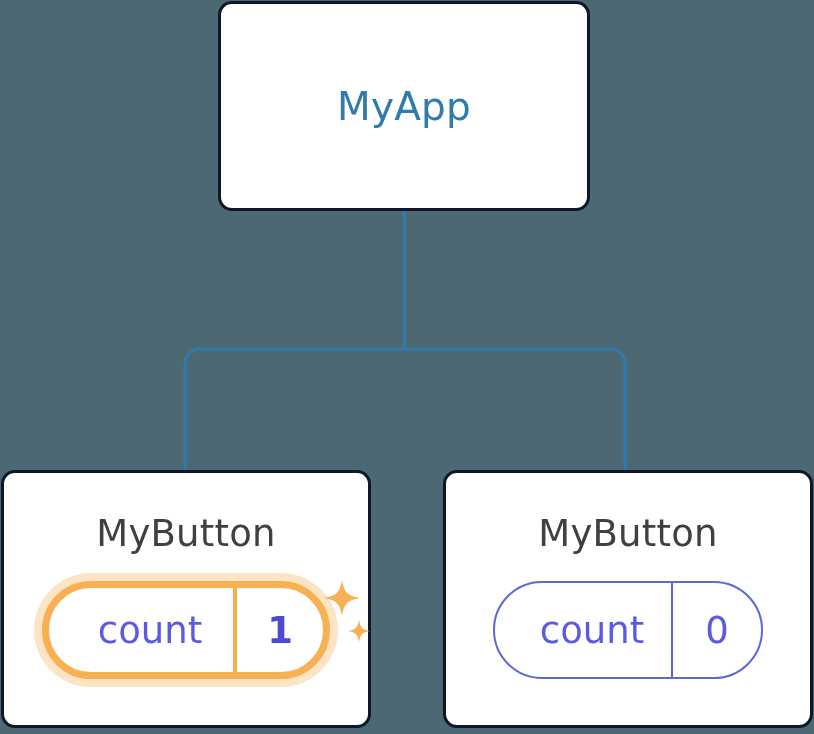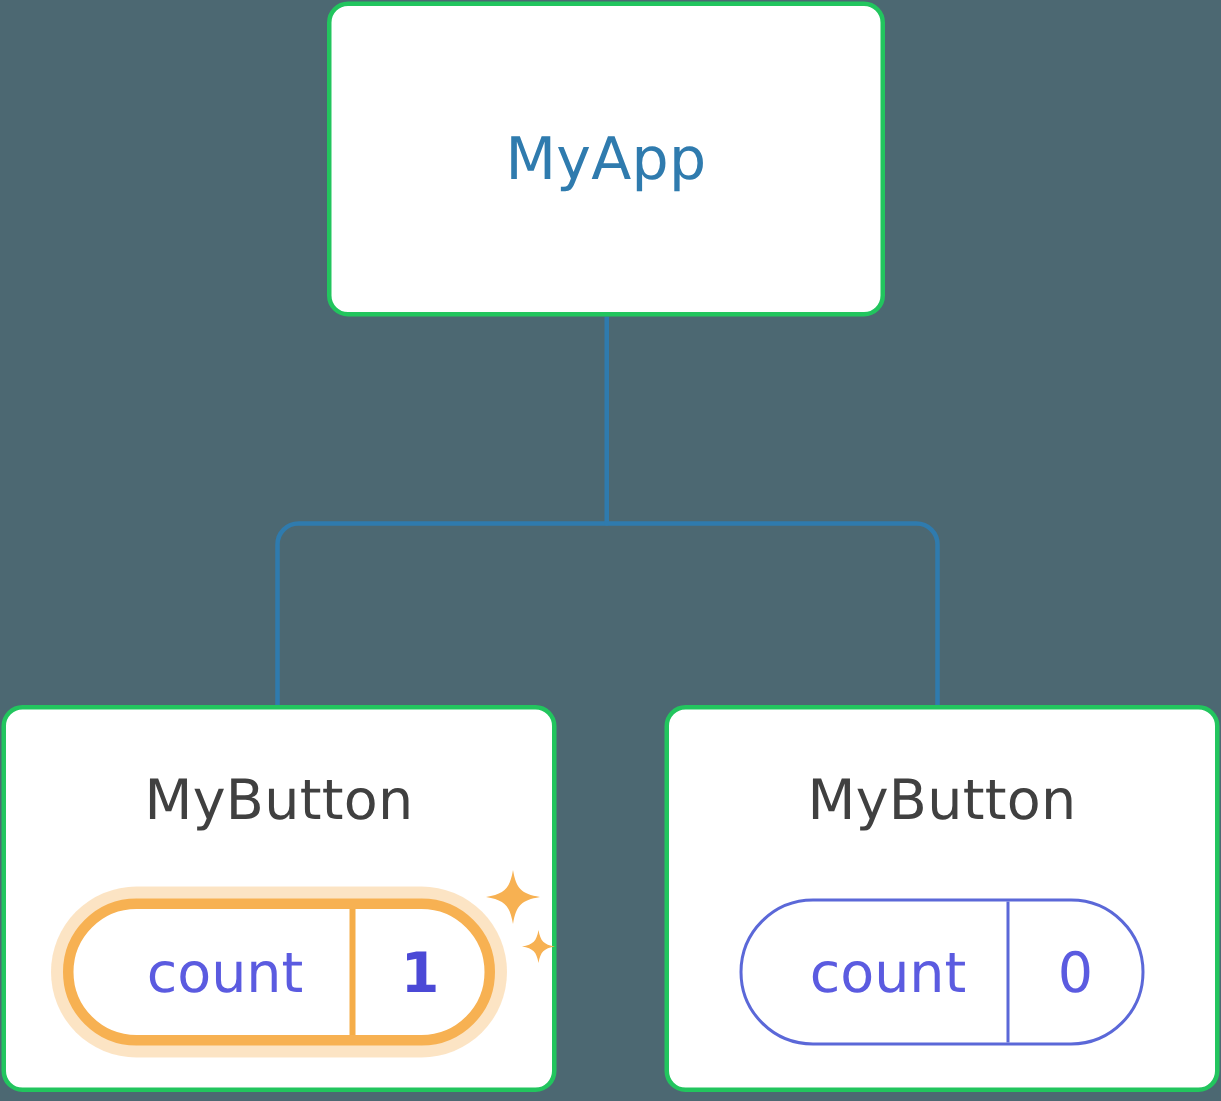--- a/index.html
+++ b/index.html
@@ -28,21 +28,21 @@
     top: 0;
     width: 814px;
     height: 734px;
     pointer-events: none;
   }
 
   
   .card {
     position: absolute;
     background: #ffffff;
-    border: 3px solid #22c55e;
+    border: 3px solid #0f172a;
     border-radius: 14px;
     box-sizing: border-box;
     z-index: 2;
   }
 
   
   #root-card {
     left: 218px;
     top: 1px;
     width: 372px;
@@ -82,21 +82,21 @@
     color: #404040;
     font-size: 37px;
     font-weight: 400;
     letter-spacing: 0.2px;
     line-height: 1;
   }
 
   
   .pill-wrap {
     position: absolute;
-    top: 126px;
+    top: 108px;
     left: 0;
     width: 100%;
     display: flex;
     justify-content: center;
     text-align: right;
   }
 
   .pill {
     position: relative;
     display: flex;

